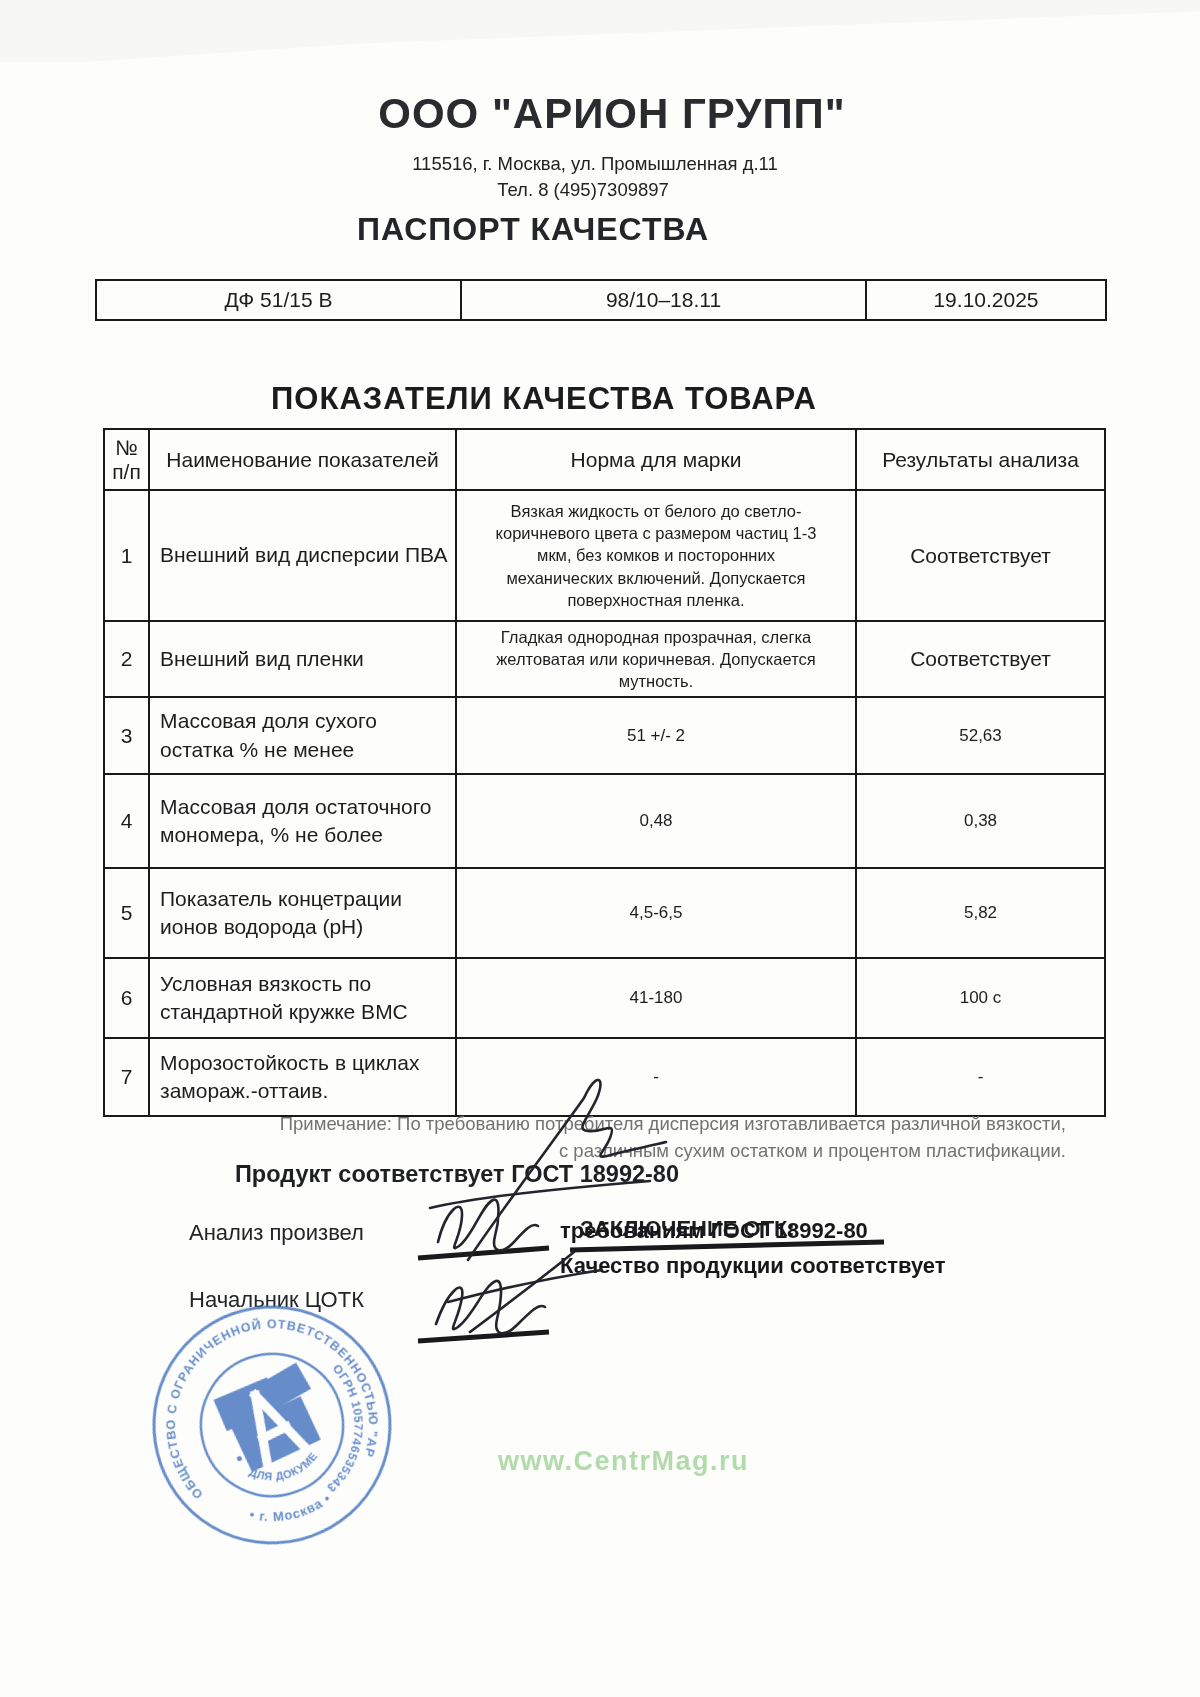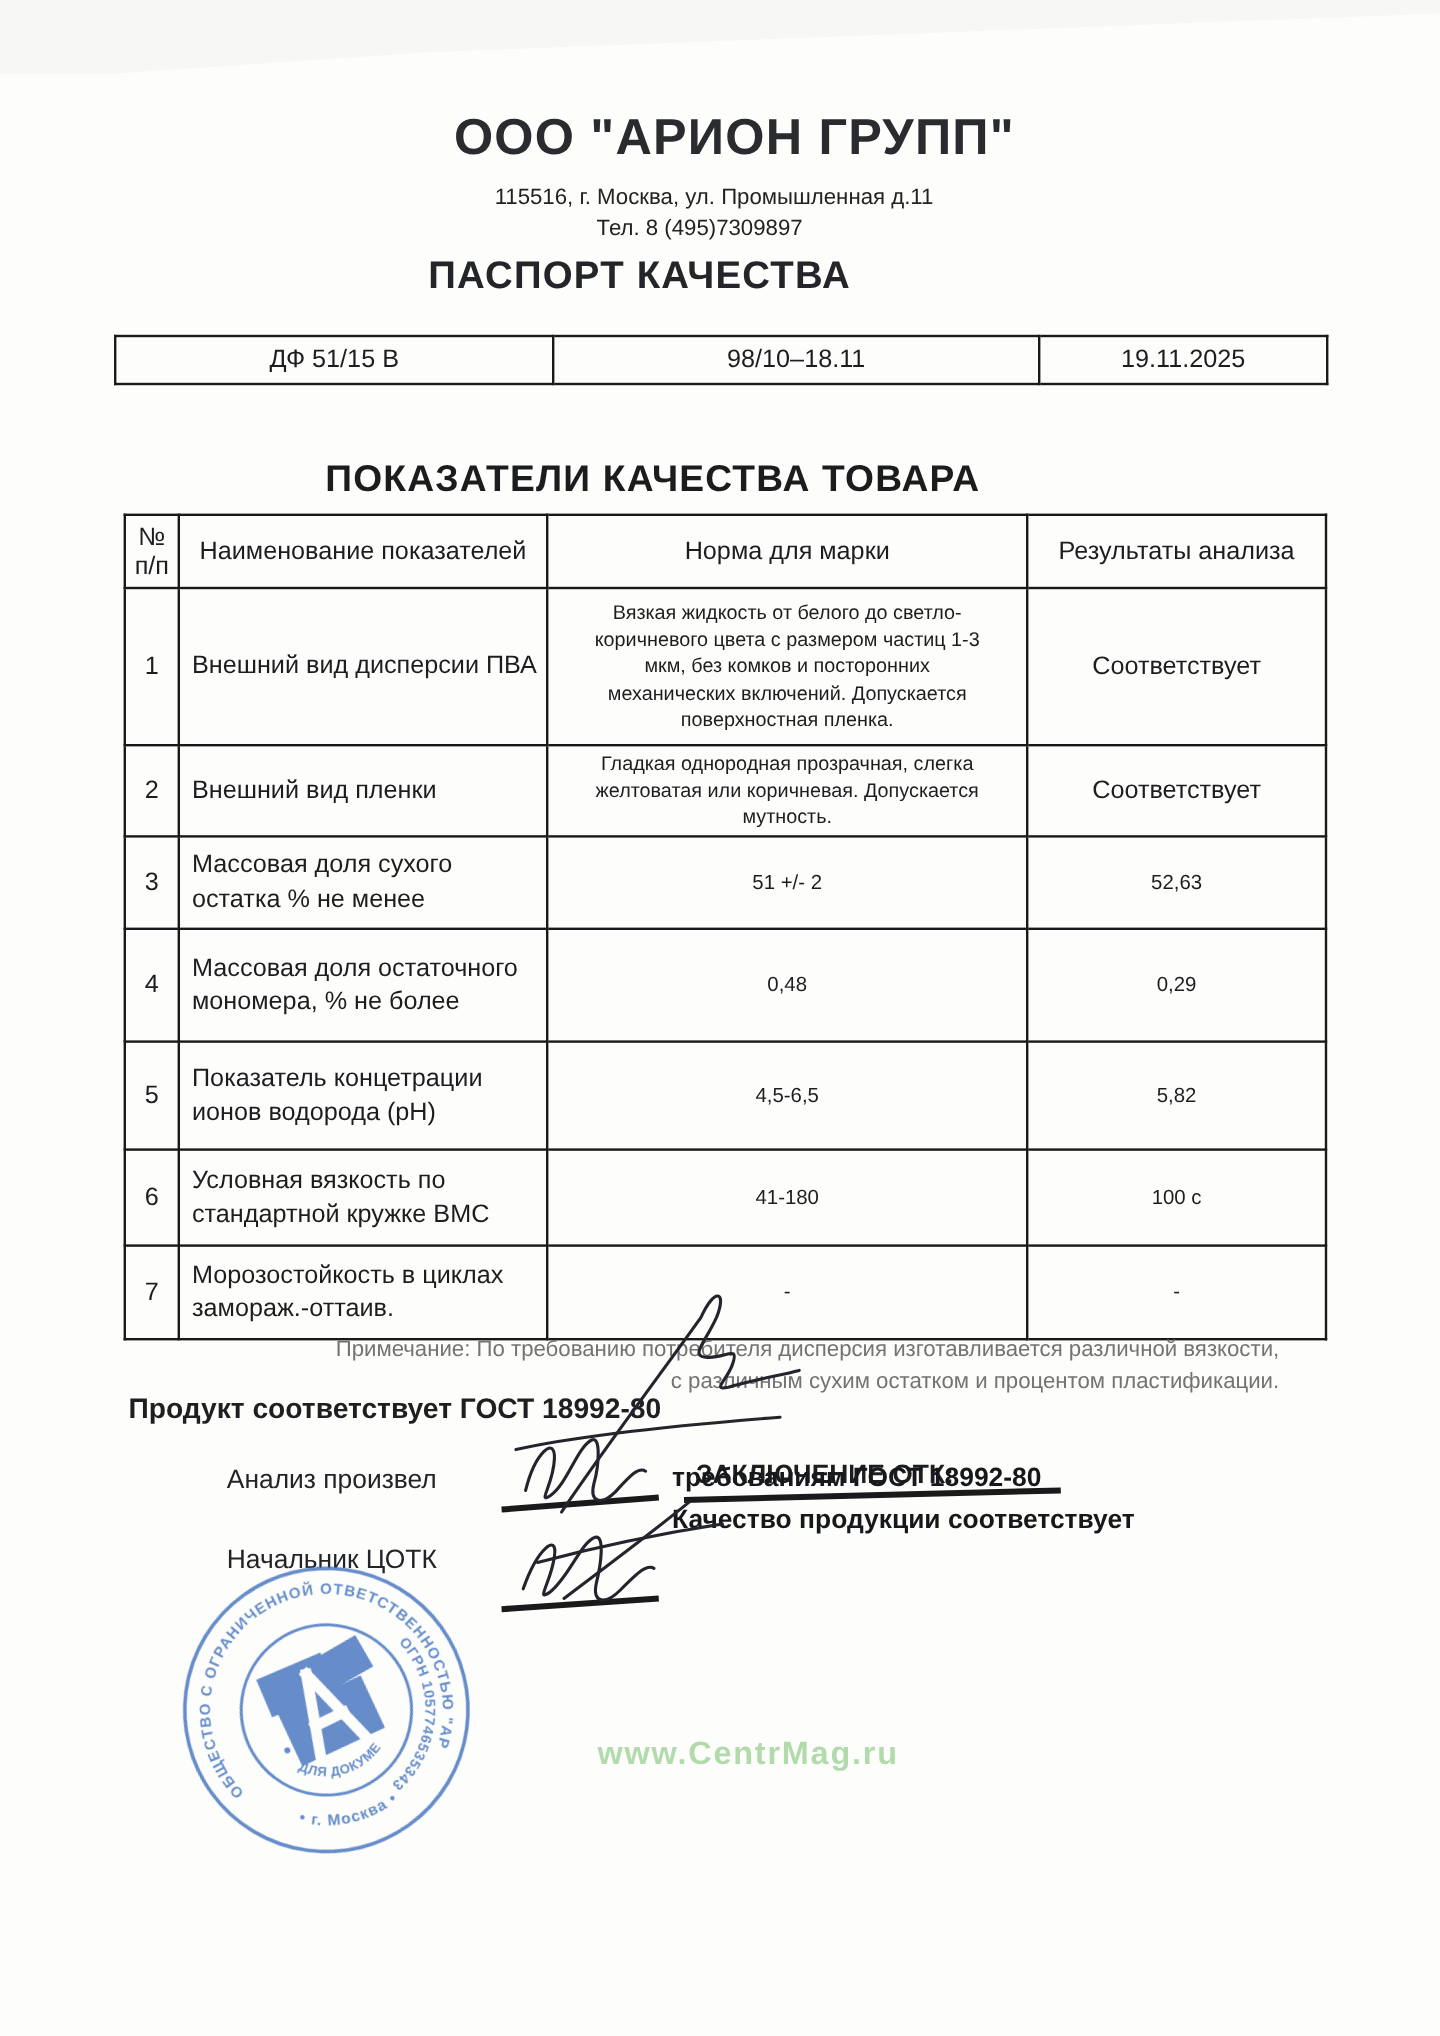--- a/index.html
+++ b/index.html
@@ -27,21 +27,21 @@
   .t1 td{font-size:21px;text-align:center;}
   .t2 th{font-size:21px;padding:2px 6px;}
   .t2 .cnum{text-align:center;font-size:21px;}
   .t2 .cname{font-size:21px;padding:4px 5px 4px 10px;line-height:1.35;}
   .t2 .cnorm{font-size:17px;text-align:center;padding:4px 10px;}
   .t2 .cnorm .small{display:inline-block;max-width:345px;font-size:16.5px;line-height:1.34;}
   .t2 .cres{font-size:17px;text-align:center;}
   .t2 .cres.big{font-size:21px;}
 
   .note{font-size:18.5px;color:#737373;text-align:right;}
-  .gost{font-size:23.5px;font-weight:bold;color:#1e1f22;}
+  .gost{font-size:23.5px;font-weight:bold;color:#1e1f22;text-align:center;}
   .siglabel{font-size:22px;color:#232427;}
   .otk-h{font-size:22px;font-weight:bold;color:#1c1d20;}
   .otk-t{font-size:22px;font-weight:bold;color:#17181b;}
 
   .watermark{font-size:27px;font-weight:bold;letter-spacing:1.5px;opacity:.9;}
   svg.overlay{position:absolute;left:0;top:0;pointer-events:none;}
 </style>
 </head>
 <body>
 
@@ -56,21 +56,21 @@
   <table class="t1 abs" style="left:95px;top:279px;width:1010px;">
     <colgroup>
         <col style="width:365px">
         <col style="width:405px">
         <col style="width:240px">
       </colgroup>
     <tbody>
     <tr style="height:40px">
       <td>ДФ 51/15 В</td>
       <td>98/10–18.11</td>
-      <td>19.11.2025</td>
+      <td>19.10.2025</td>
     </tr>
   </tbody>
     </table>
 
   <div class="abs ctr section-title" style="left:244px;top:381px;width:600px;">ПОКАЗАТЕЛИ КАЧЕСТВА ТОВАРА</div>
 
   <table class="t2 abs" style="left:103px;top:428px;width:1001px;">
     <colgroup>
         <col style="width:45px">
         <col style="width:307px">
@@ -99,21 +99,21 @@
     <tr style="height:77px">
       <td class="cnum">3</td>
       <td class="cname">Массовая доля сухого остатка % не менее</td>
       <td class="cnorm">51 +/- 2</td>
       <td class="cres">52,63</td>
     </tr>
     <tr style="height:94px">
       <td class="cnum">4</td>
       <td class="cname">Массовая доля остаточного мономера, % не более</td>
       <td class="cnorm">0,48</td>
-      <td class="cres">0,29</td>
+      <td class="cres">0,38</td>
     </tr>
     <tr style="height:90px">
       <td class="cnum">5</td>
       <td class="cname">Показатель концетрации ионов водорода (рН)</td>
       <td class="cnorm">4,5-6,5</td>
       <td class="cres">5,82</td>
     </tr>
     <tr style="height:80px">
       <td class="cnum">6</td>
       <td class="cname">Условная вязкость по стандартной кружке ВМС</td>

